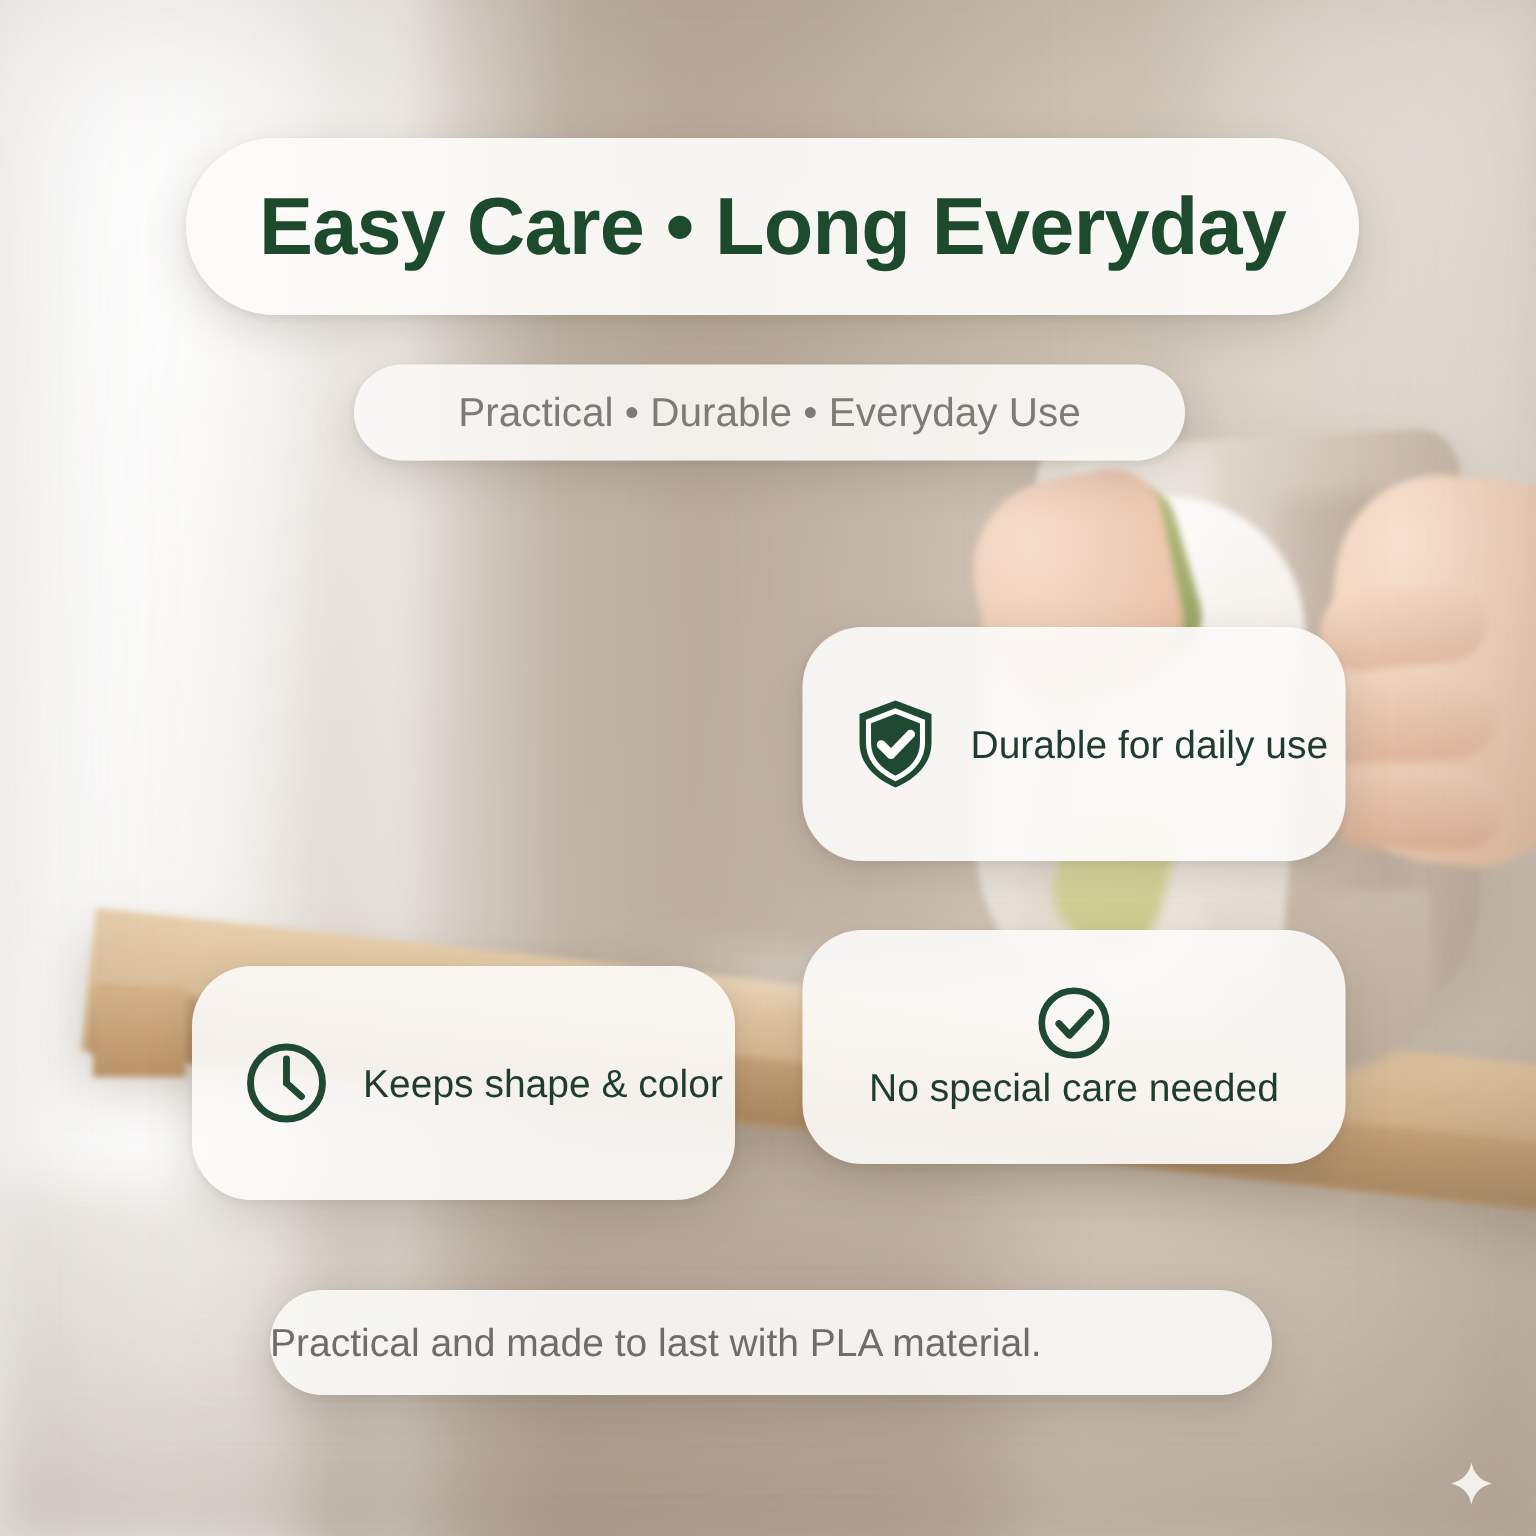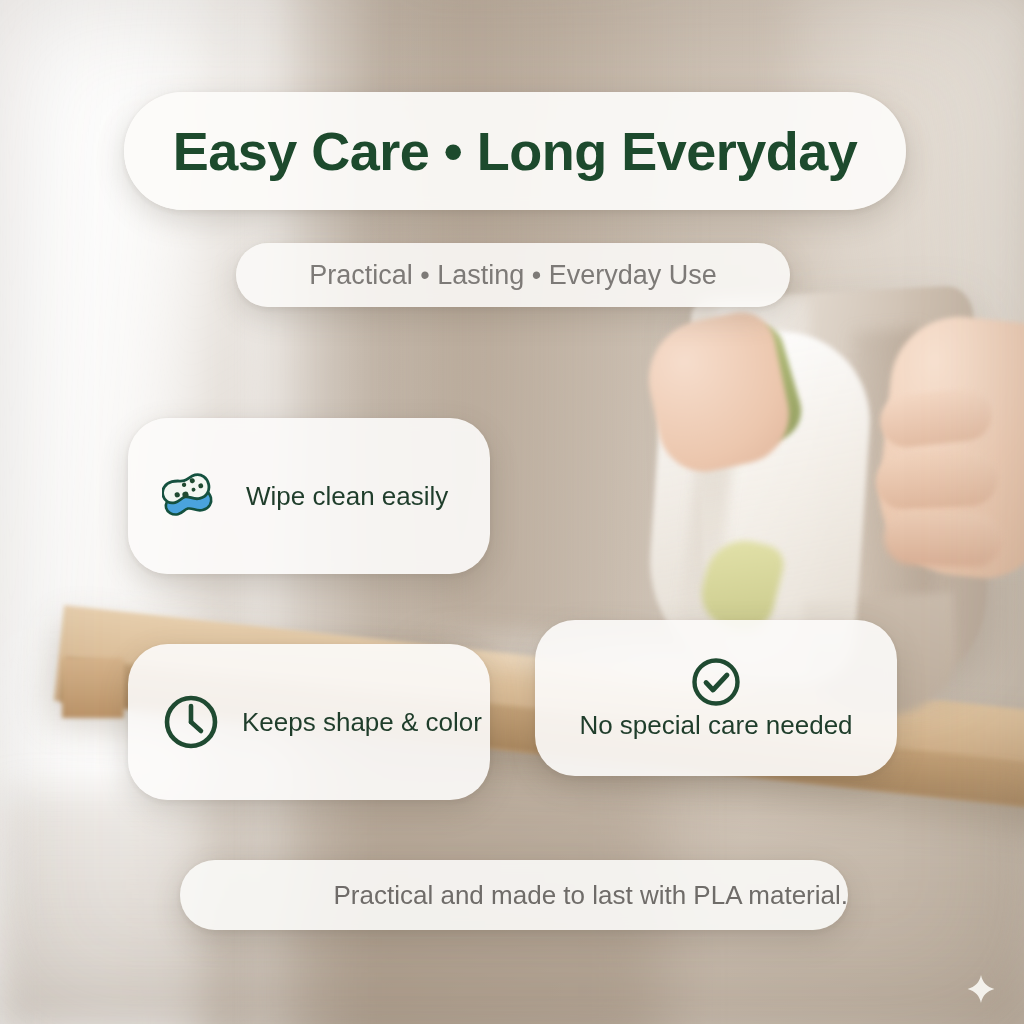--- a/index.html
+++ b/index.html
@@ -128,21 +128,21 @@
   .card-3{left:128px;top:644px;}
   .card-4{left:535px;top:620px;flex-direction:column;justify-content:center;align-items:center;}
 
   .card-1,.card-2,.card-3{padding-left:34px;box-sizing:border-box;gap:22px;}
 
   .card-label{font-size:26px;color:#1f3d2b;white-space:nowrap;}
   .card-4 .card-label{font-size:26px;margin-top:2px;}
   .icon-wrap{flex:0 0 auto;display:flex;align-items:center;justify-content:center;}
 
   .footer-pill{left:180px;top:860px;width:668px;height:70px;border-radius:35px;
-     justify-content:flex-end;background:rgba(250,249,247,.90);}
+     justify-content:flex-start;background:rgba(250,249,247,.90);}
   .footer-text{font-size:26px;color:#6f6c69;white-space:nowrap;}
 
   .sparkle{position:absolute;left:966px;top:974px;width:30px;height:30px;}
 </style>
 </head>
 <body>
 
 <div id="stage">
 
   <div class="bg">
@@ -177,41 +177,34 @@
 
     <div class="bg-layer lower-wall"></div>
     <div class="bg-layer vignette"></div>
   </div>
 
   <div class="pill title-pill">
     <span class="title-text">Easy Care • Long Everyday</span>
   </div>
 
   <div class="pill subtitle-pill">
-    <span class="subtitle-text">Practical • Lasting • Everyday Use</span>
-  </div>
-
-  <div class="pill card card-1">
+    <span class="subtitle-text">Practical • Durable • Everyday Use</span>
+  </div>
+
+
+  <div class="pill card card-2">
     <span class="icon-wrap">
-      <svg width="62" height="50" viewBox="0 0 62 50" aria-hidden="true">
-        <g transform="rotate(-14 31 25)">
-          <path d="M10 22c-5 0-8 4-8 8s4 9 10 9c5 0 7-3 11-3 5 0 7 5 14 5 7 0 11-5 11-10 0-4-2-6-2-9H10z" fill="#4aa3dd" stroke="#14513f" stroke-width="2.6" stroke-linejoin="round"></path>
-          <path d="M14 6c-7 0-12 5-12 11 0 6 4 10 10 10 5 0 7-3 11-3 5 0 7 5 14 5 8 0 12-6 12-12S45 5 38 5c-5 0-8 3-12 3-4 0-6-2-12-2z" fill="#f2f7f2" stroke="#14513f" stroke-width="2.8" stroke-linejoin="round"></path>
-          <circle cx="16" cy="20" r="2.6" fill="#1f4a31"></circle>
-          <circle cx="25" cy="12" r="2.2" fill="#1f4a31"></circle>
-          <circle cx="24" cy="22" r="3.1" fill="#1f4a31"></circle>
-          <circle cx="34" cy="10" r="2.5" fill="#1f4a31"></circle>
-          <circle cx="41" cy="17" r="2.4" fill="#1f4a31"></circle>
-          <circle cx="33" cy="19" r="1.9" fill="#1f4a31"></circle>
-        </g>
+      <svg width="56" height="62" viewBox="0 0 56 62" aria-hidden="true">
+        <path d="M28 2 4 11v19c0 14 10 24 24 30 14-6 24-16 24-30V11L28 2z" fill="#1f4a31"></path>
+        <path d="M28 9 10 16v14c0 11 7.6 19 18 24 10.4-5 18-13 18-24V16L28 9z" fill="none" stroke="#ffffff" stroke-width="3.4"></path>
+        <path d="M18.5 31.5 25 38l13-13.5" fill="none" stroke="#ffffff" stroke-width="6" stroke-linecap="round" stroke-linejoin="round"></path>
       </svg>
     </span>
-    <span class="card-label">Wipe clean easily</span>
-  </div>
-
+    <span class="card-label">Durable for daily use</span>
+  </div>
 
   <div class="pill card card-3">
     <span class="icon-wrap">
       <svg width="58" height="58" viewBox="0 0 58 58" aria-hidden="true">
         <circle cx="29" cy="29" r="24" fill="none" stroke="#1f4a31" stroke-width="4.6"></circle>
         <path d="M29 13v16" fill="none" stroke="#1f4a31" stroke-width="4.6" stroke-linecap="round"></path>
         <path d="M29 29l10 9" fill="none" stroke="#1f4a31" stroke-width="4.6" stroke-linecap="round"></path>
       </svg>
     </span>
     <span class="card-label">Keeps shape &amp; color</span>

